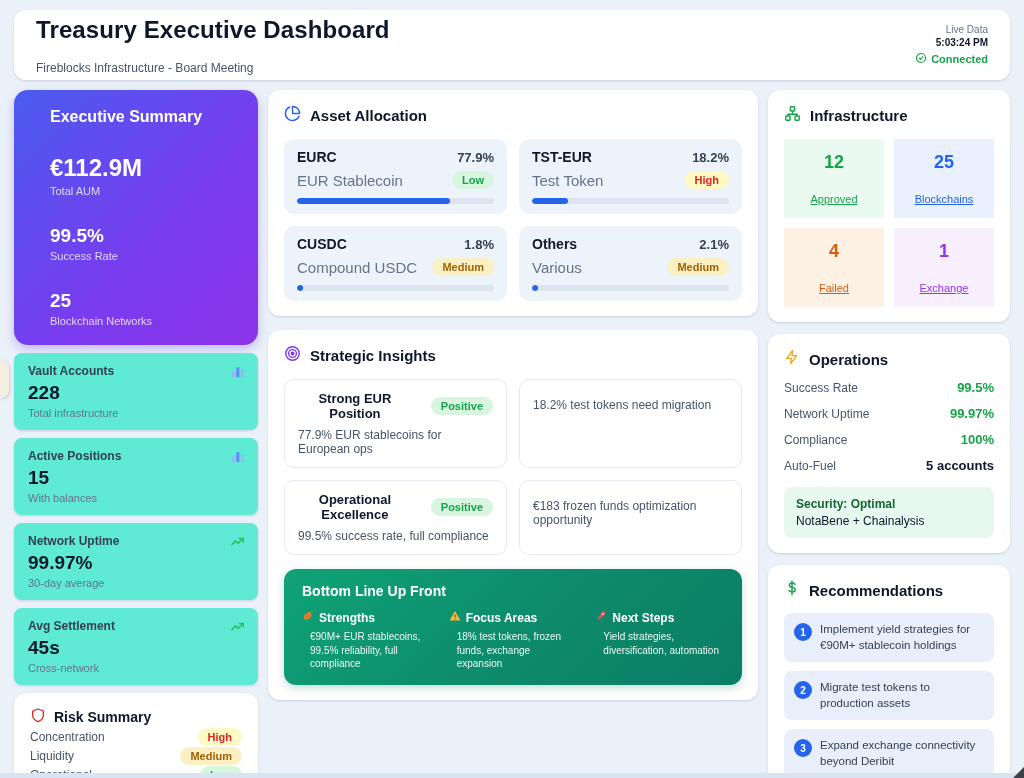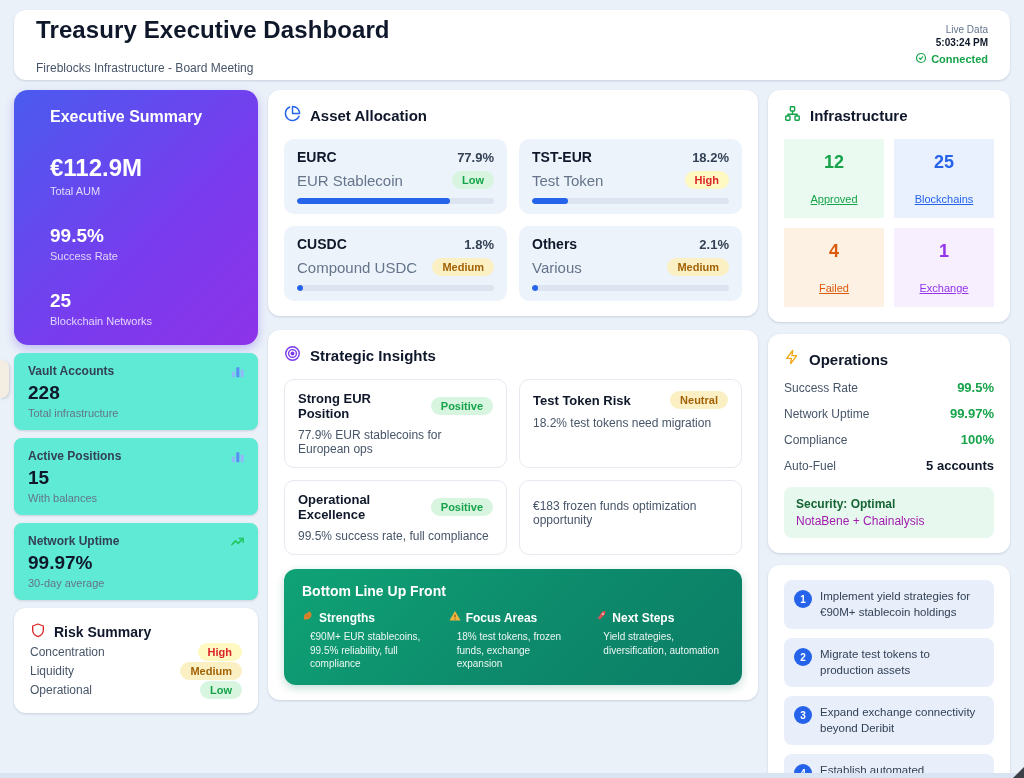--- a/index.html
+++ b/index.html
@@ -75,21 +75,21 @@
   .asset-top { display:flex; justify-content:space-between; align-items:center; }
   .asset-sym { font-size:14px; font-weight:800; }
   .asset-pct { font-size:13px; font-weight:700; color:#334155; }
   .asset-mid { display:flex; justify-content:space-between; align-items:center; margin:6px 0 9px; }
   .asset-desc { font-size:15px; color:#64748b; }
   .bar-track { height:6px; background:#dce4ef; border-radius:4px; overflow:hidden; }
   .bar-fill { height:6px; background:#2563eb; border-radius:4px; min-width:6px; }
 
   
   .insight-card { border:1px solid #e5eaf1; border-radius:10px; padding:11px 13px; background:#fff; }
-  .insight-top { display:flex; justify-content:space-between; align-items:center; gap:19px; }
+  .insight-top { display:flex; justify-content:space-between; align-items:center; gap:19px;text-align:center; }
   .insight-title { font-size:13px; font-weight:800; }
   .insight-desc { font-size:12px; color:#475569; margin-top:7px; }
 
   .bluf {
     margin-top:14px; border-radius:12px; padding:14px 18px; color:#fff;
     background:linear-gradient(135deg,#0fa376 0%,#0d8a6b 55%,#0b7e66 100%);
     box-shadow:0 3px 8px rgba(10,120,95,.25);
   }
   .bluf-title { font-size:14px; font-weight:800; margin-bottom:11px; }
   .bluf-cols { display:flex; gap:18px; }
@@ -107,21 +107,21 @@
   .t-purple { background:#f7effd; color:#9333ea; }
 
   
   .ops-row { display:flex; justify-content:space-between; align-items:center; margin-top:11px; }
   .ops-label { font-size:12px; color:#475569; }
   .ops-value { font-size:13px; font-weight:800; }
   .v-green { color:#16a34a; }
   .v-dark  { color:#0f172a; }
   .sec-box { margin-top:14px; background:#e7f8ee; border-radius:8px; padding:10px 12px; }
   .sec-line1 { font-size:12px; font-weight:800; color:#166534; }
-  .sec-line2 { font-size:12px; color:#a21caf; margin-top:3px; }
+  .sec-line2 { font-size:12px; color:#0f172a; margin-top:3px; }
 
   
   .rec-item { background:#e8effb; border-radius:8px; padding:9px 10px; display:flex; gap:8px;
               align-items:flex-start; margin-top:9px; }
   .rec-item:first-of-type { margin-top:0; }
   .rec-num { width:18px; height:18px; border-radius:50%; background:#2563eb; color:#fff;
              font-size:10px; font-weight:800; display:flex; align-items:center;
              justify-content:center; flex:none; margin-top:1px; }
   .rec-text { font-size:11.5px; color:#334155; line-height:1.35; }
 
@@ -209,20 +209,31 @@
         <span class="stat-icon">
           <svg width="15" height="15" viewBox="0 0 24 24" fill="none" stroke="#22c55e" stroke-width="2.4" stroke-linecap="round" stroke-linejoin="round">
               <path d="M3 17l6-6 4 4 8-8"></path>
               <path d="M15 7h6v6"></path>
             </svg>
         </span>
         <div class="stat-value">99.97%</div>
         <div class="stat-sub">30-day average</div>
       </div>
 
+      <div class="stat card-shadow">
+        <div class="stat-title">Avg Settlement</div>
+        <span class="stat-icon">
+          <svg width="15" height="15" viewBox="0 0 24 24" fill="none" stroke="#22c55e" stroke-width="2.4" stroke-linecap="round" stroke-linejoin="round">
+              <path d="M3 17l6-6 4 4 8-8"></path>
+              <path d="M15 7h6v6"></path>
+            </svg>
+        </span>
+        <div class="stat-value">45s</div>
+        <div class="stat-sub">Cross-network</div>
+      </div>
 
       <div class="risk card-shadow">
         <div class="risk-header">
           <span>
             <svg width="16" height="16" viewBox="0 0 24 24" fill="none" stroke="#dc2626" stroke-width="2" stroke-linejoin="round">
                 <path d="M12 3l8 3v6c0 5.2-4 8.6-8 10-4-1.4-8-4.8-8-10V6z"></path>
               </svg>
           </span>
           <span class="risk-title">Risk Summary</span>
         </div>
@@ -323,24 +334,20 @@
         </div>
         <div class="grid2">
           <div class="insight-card">
             <div class="insight-top">
               <span class="insight-title">Strong EUR Position</span>
               <span class="badge b-green">Positive</span>
             </div>
             <div class="insight-desc">77.9% EUR stablecoins for European ops</div>
           </div>
           <div class="insight-card">
-            <div class="insight-top">
-              <span class="insight-title">Test Token Risk</span>
-              <span class="badge b-yellow">Neutral</span>
-            </div>
             <div class="insight-desc">18.2% test tokens need migration</div>
           </div>
           <div class="insight-card">
             <div class="insight-top">
               <span class="insight-title">Operational Excellence</span>
               <span class="badge b-green">Positive</span>
             </div>
             <div class="insight-desc">99.5% success rate, full compliance</div>
           </div>
           <div class="insight-card">
@@ -453,20 +460,29 @@
           <span class="ops-label">Auto-Fuel</span>
           <span class="ops-value v-dark">5 accounts</span>
         </div>
         <div class="sec-box">
           <div class="sec-line1">Security: Optimal</div>
           <div class="sec-line2">NotaBene + Chainalysis</div>
         </div>
       </div>
 
       <div class="panel card-shadow">
+        <div class="panel-header">
+          <span>
+            <svg width="16" height="16" viewBox="0 0 24 24" fill="none" stroke="#16a34a" stroke-width="2.2" stroke-linecap="round">
+                <path d="M12 2v20"></path>
+                <path d="M16.5 6.2c-1-1.1-2.6-1.6-4.4-1.6-2.5 0-4.1 1.3-4.1 3.2 0 4.5 8.8 2 8.8 6.7 0 2-1.8 3.3-4.5 3.3-2 0-3.8-.7-4.8-2"></path>
+              </svg>
+          </span>
+          <span class="panel-title">Recommendations</span>
+        </div>
         <div class="rec-item">
           <span class="rec-num">1</span>
           <span class="rec-text">Implement yield strategies for €90M+ stablecoin holdings</span>
         </div>
         <div class="rec-item">
           <span class="rec-num">2</span>
           <span class="rec-text">Migrate test tokens to production assets</span>
         </div>
         <div class="rec-item">
           <span class="rec-num">3</span>

